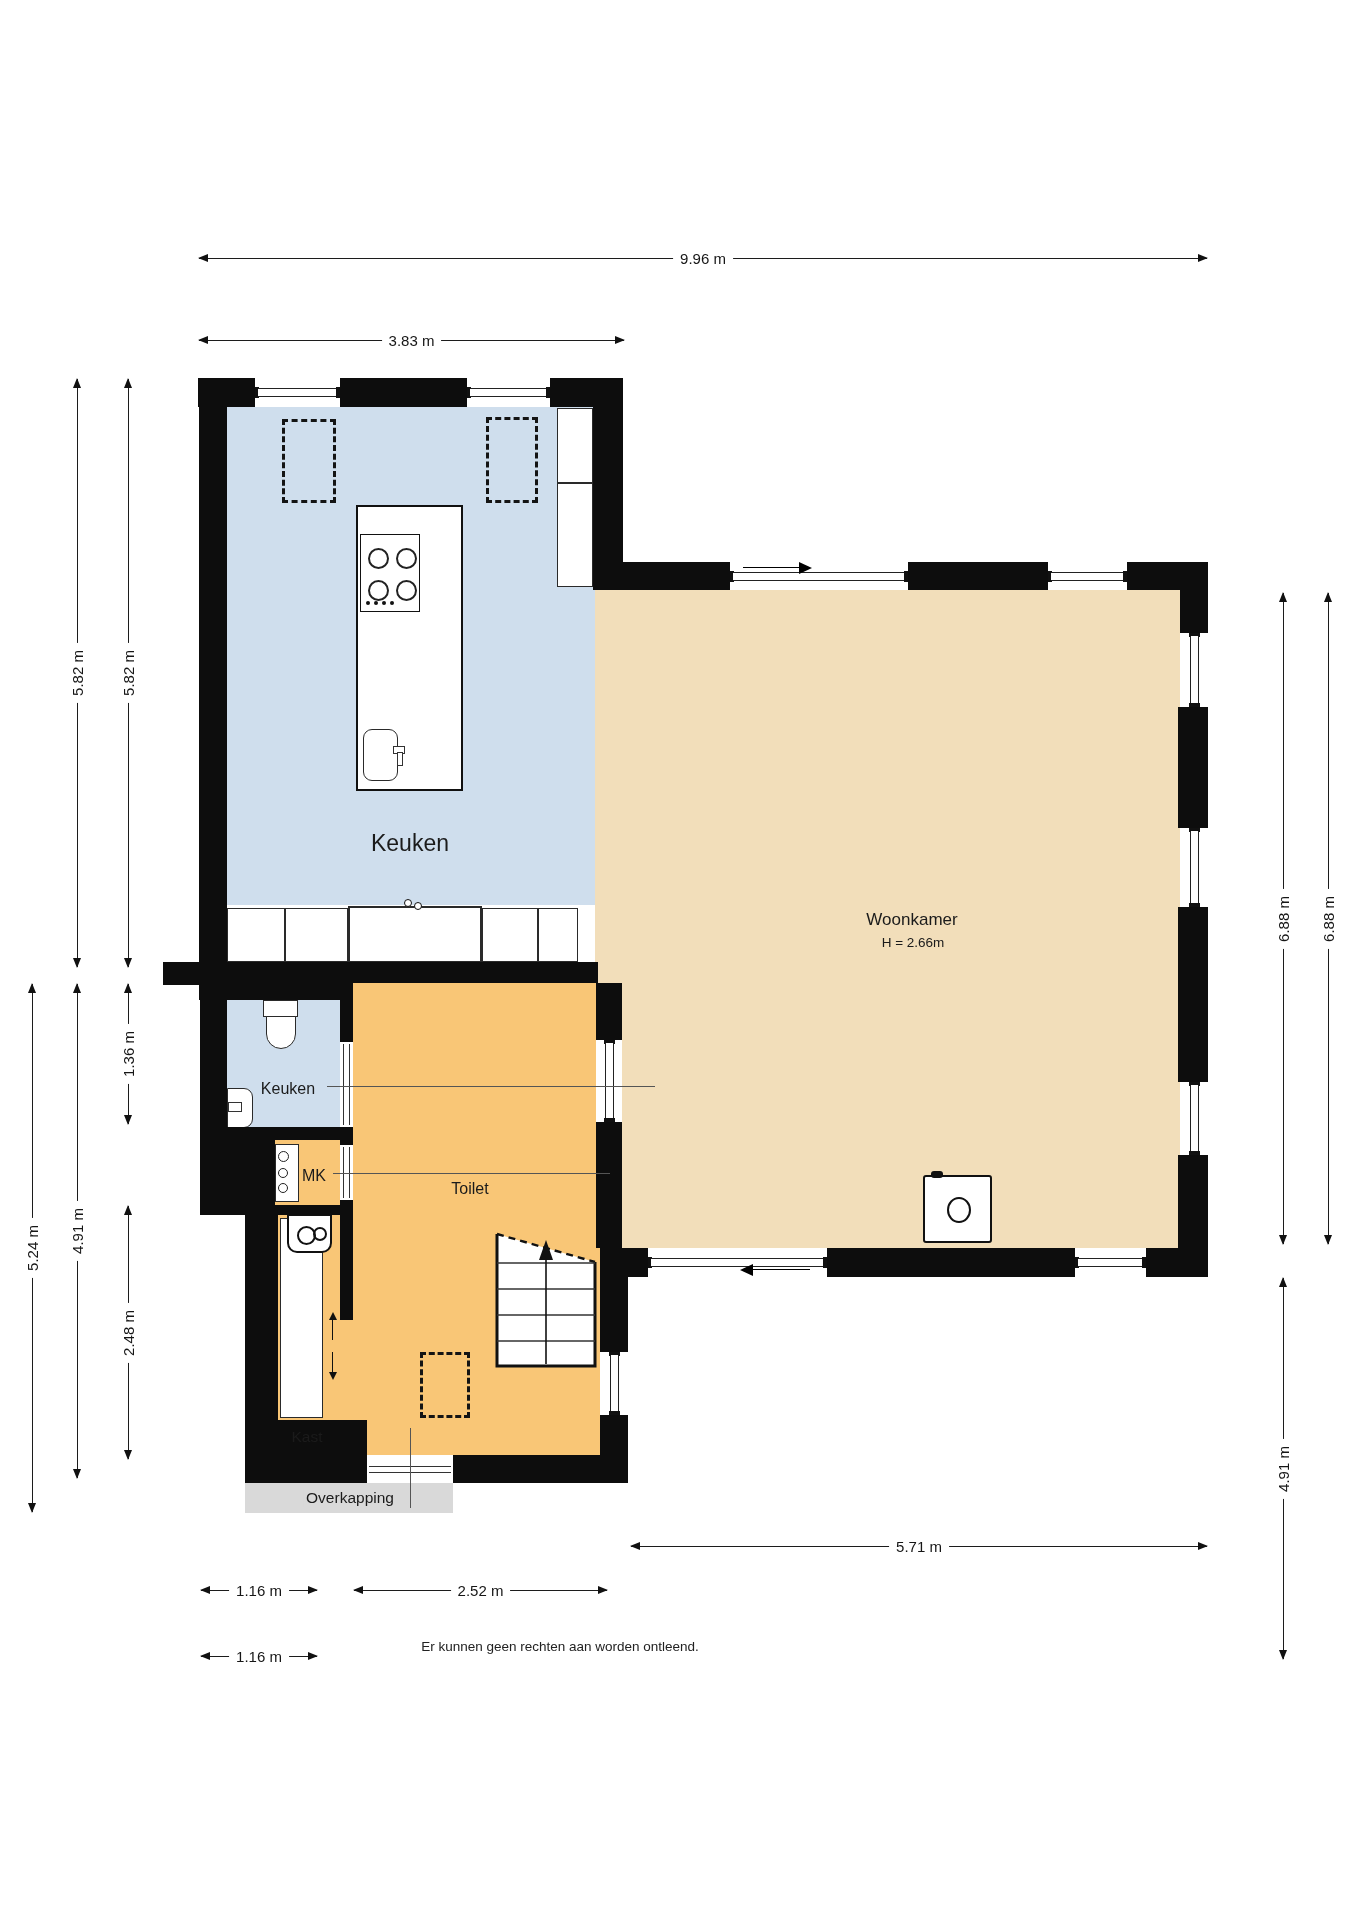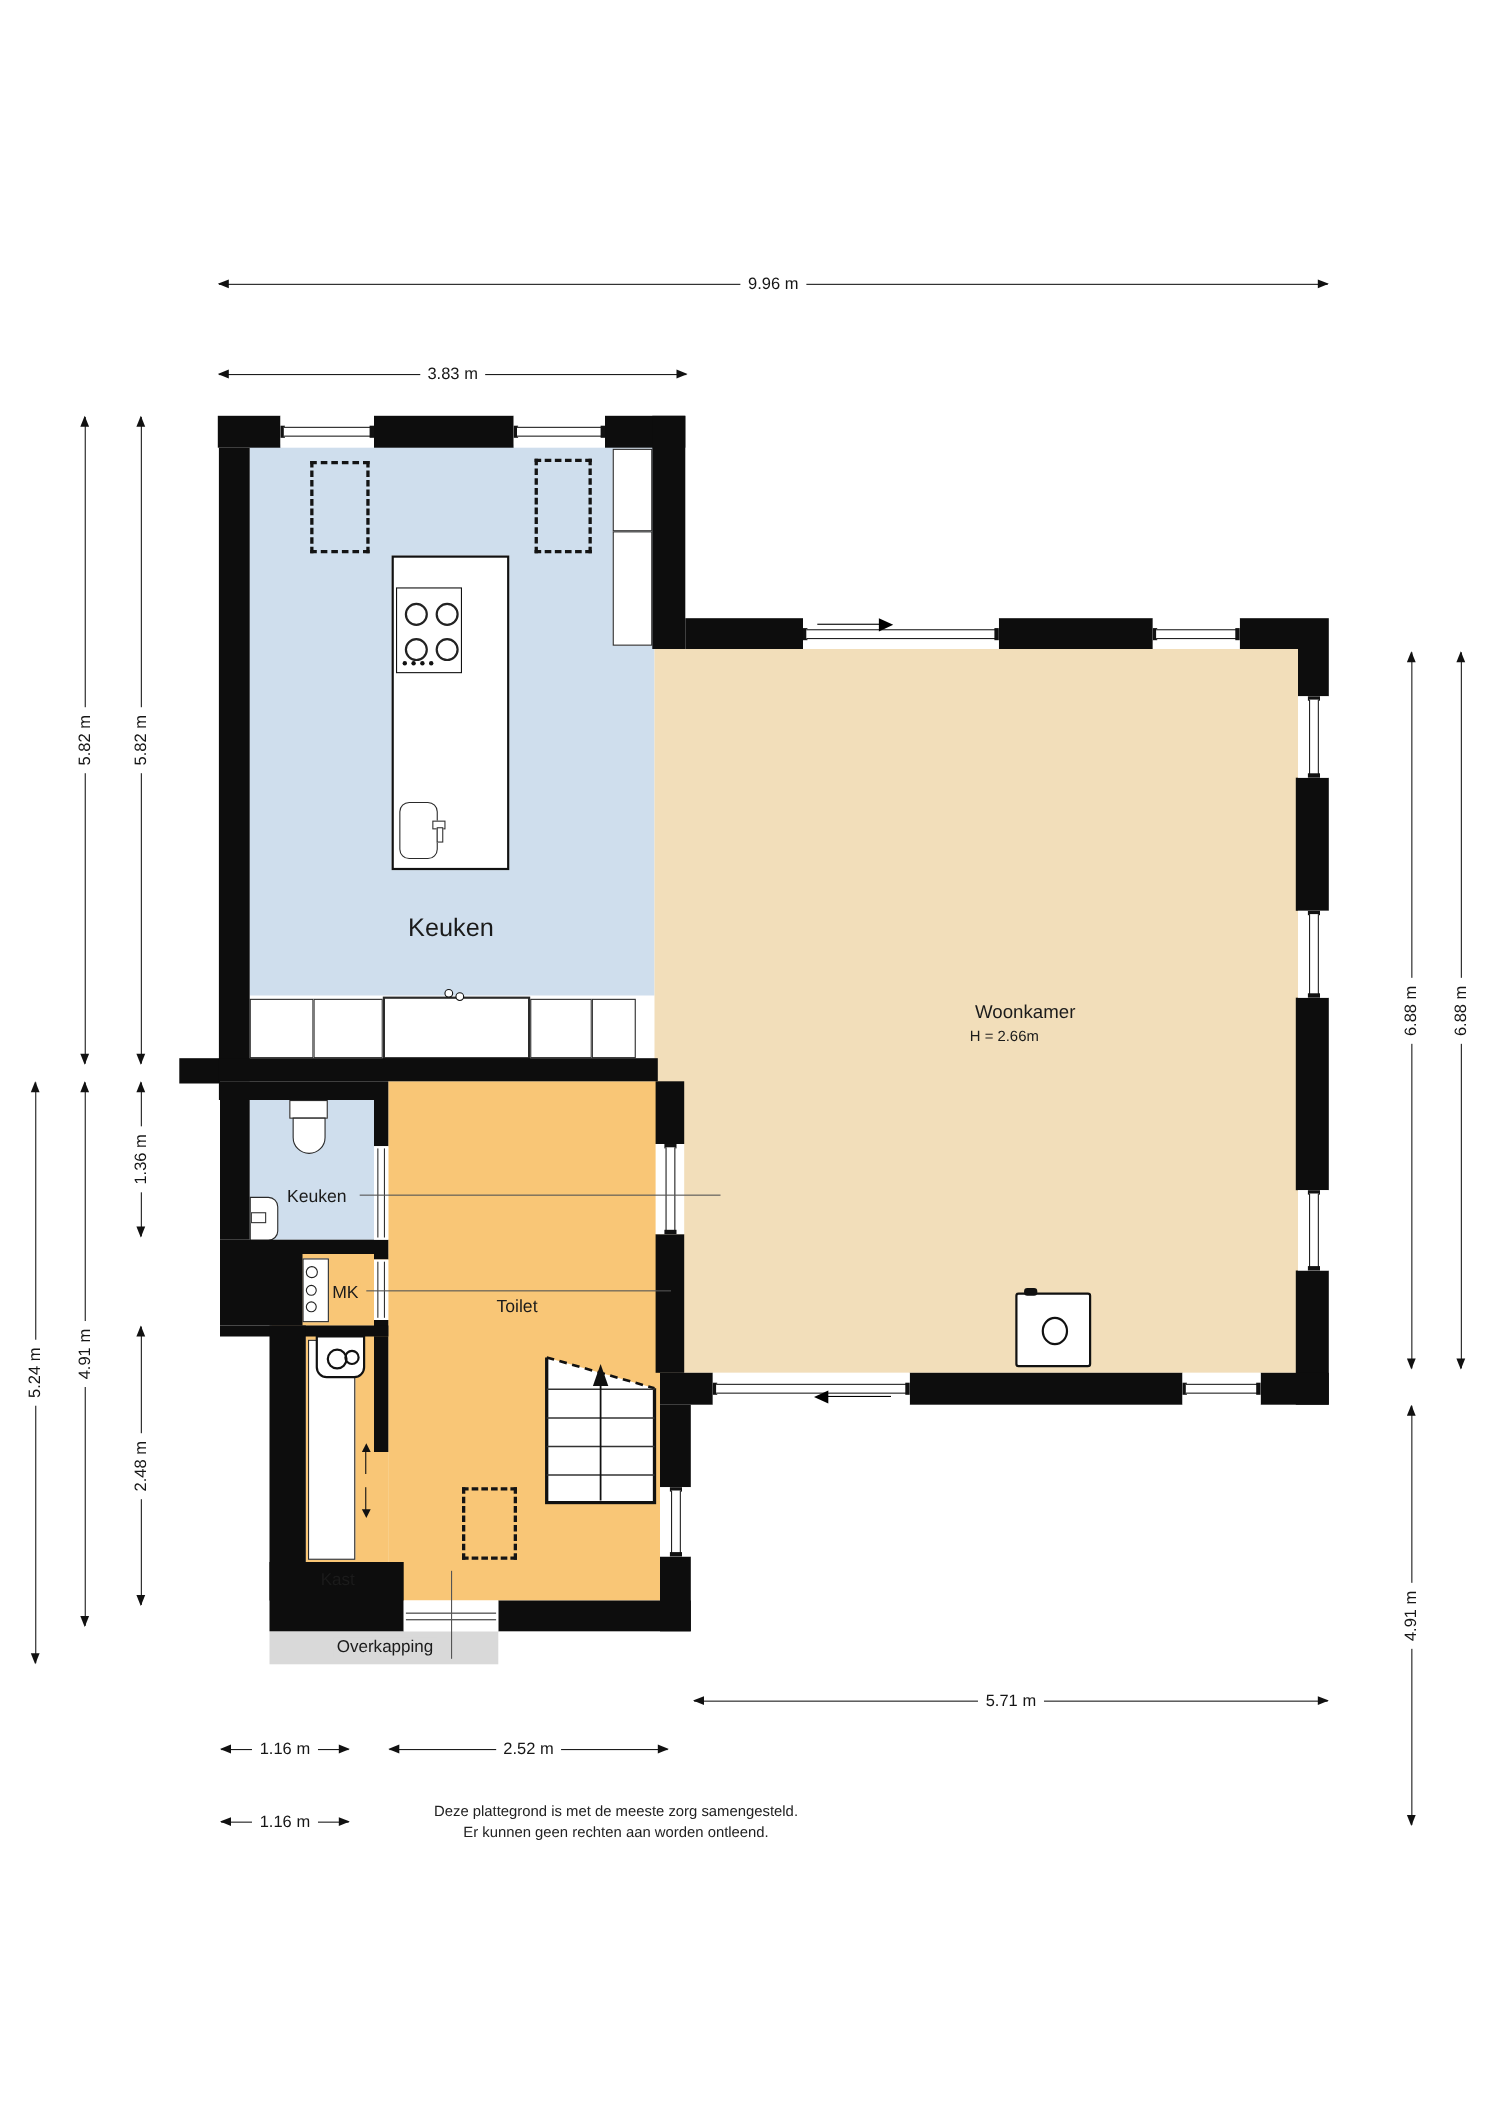--- a/index.html
+++ b/index.html
@@ -208,21 +208,21 @@
   <div class="entryarrow" style="left:743px;top:567px;width:58px;height:0;border-top:1.8px solid #000;z-index:46;"></div>
   <div class="entryarrow" style="left:799px;top:561.5px;width:0;height:0;border-top:6px solid transparent;border-bottom:6px solid transparent;border-left:13px solid #000;z-index:46;"></div>
   <div class="entryarrow" style="left:752px;top:1269px;width:58px;height:0;border-top:1.8px solid #000;z-index:46;"></div>
   <div class="entryarrow" style="left:740px;top:1263.5px;width:0;height:0;border-top:6px solid transparent;border-bottom:6px solid transparent;border-right:13px solid #000;z-index:46;"></div>
 
   <div class="leader" style="left:327px;top:1086px;width:328px;height:0;border-top:1.2px solid #555;"></div>
   <div class="leader" style="left:333px;top:1173px;width:277px;height:0;border-top:1.2px solid #555;"></div>
   <div class="leader" style="left:410px;top:1428px;width:0;height:80px;border-left:1.2px solid #555;"></div>
 
   <div class="roomlabel" style="left:410px;top:843px;font-size:23px;">Keuken</div>
-  <div class="roomlabel" style="left:932px;top:920px;font-size:17px;">Woonkamer</div>
+  <div class="roomlabel" style="left:912px;top:920px;font-size:17px;">Woonkamer</div>
   <div class="roomlabel" style="left:913px;top:942px;font-size:13.5px;">H = 2.66m</div>
   <div class="roomlabel" style="left:288px;top:1089px;font-size:16px;background:#cfdeed;padding:0 3px;">Keuken</div>
   <div class="roomlabel" style="left:314px;top:1176px;font-size:16px;background:#f9c676;padding:0 2px;">MK</div>
   <div class="roomlabel" style="left:470px;top:1189px;font-size:16px;">Toilet</div>
   <div class="roomlabel" style="left:307px;top:1437px;font-size:15.5px;">Kast</div>
   <div class="roomlabel" style="left:350px;top:1498px;font-size:15.5px;background:#d9d9d9;padding:0 3px;">Overkapping</div>
 
   <div class="dim" style="left:198px;top:249px;width:1010px;height:18px;">
     <i class="ln-h"></i>
       <i class="ah-l"></i>
@@ -311,17 +311,16 @@
       <span class="lab">5.71 m</span>
   </div>
   <div class="dim" style="left:200px;top:1647px;width:118px;height:18px;">
     <i class="ln-h"></i>
       <i class="ah-l"></i>
       <i class="ah-r"></i>
       <span class="lab">1.16 m</span>
   </div>
 
   <div class="footer" style="left:260px;top:1638px;width:600px;">
-    <div>Deze plattegrond is met de meeste zorg samengesteld.</div>
     <div>Er kunnen geen rechten aan worden ontleend.</div>
   </div>
 
 </div>
 
 </body></html>

